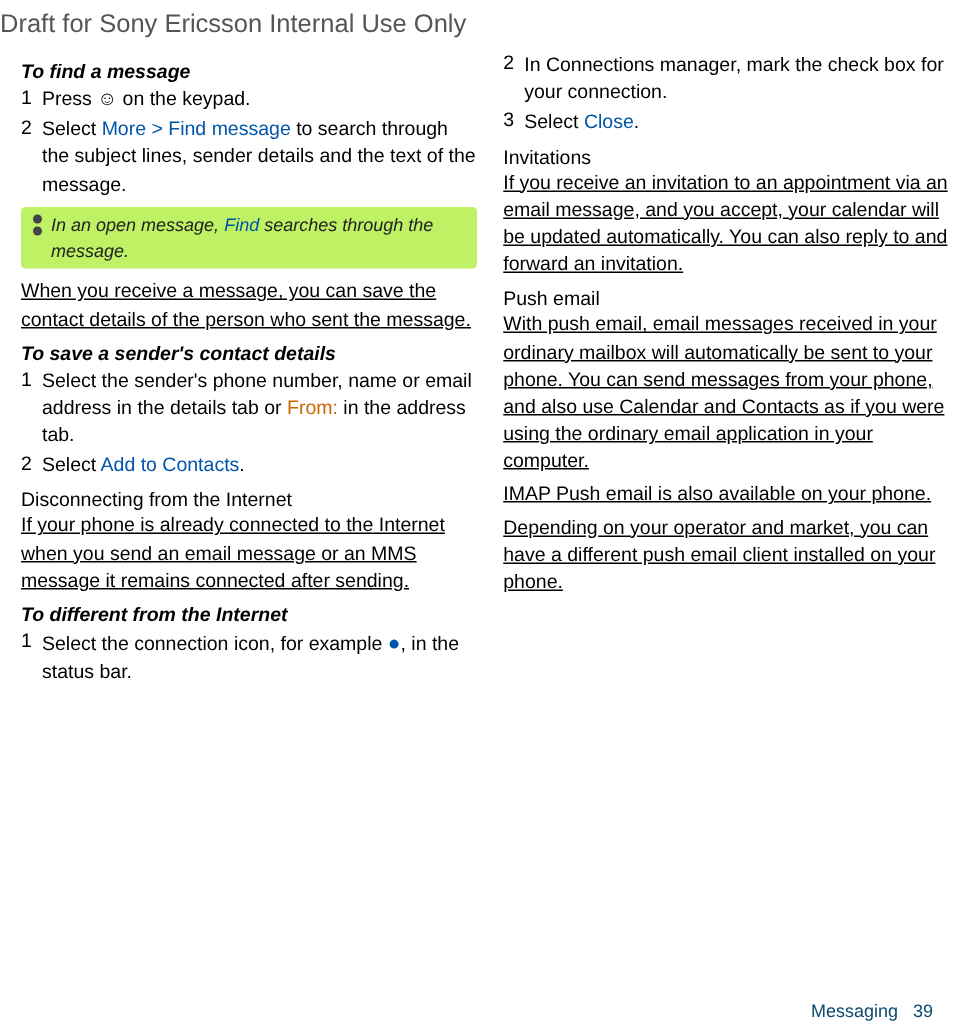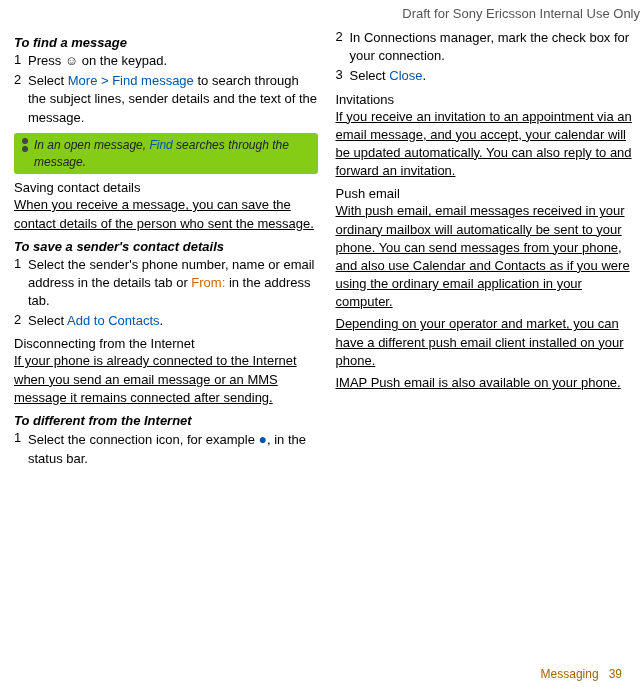--- a/index.html
+++ b/index.html
@@ -6,32 +6,32 @@
     body {
       width: 640px;
       height: 687px;
       background: #ffffff;
       font-family: Arial, Helvetica, sans-serif;
       font-size: 13px;
       color: #000000;
       overflow: hidden;
     }
     .header {
-      text-align: right;
-      font-size: 13px;
+      text-align: left;
+      font-size: 17px;
       color: #555555;
       padding: 6px 0 4px 0;
       border-bottom: none;
     }
     .page-number {
       position: absolute;
       bottom: 6px;
       right: 18px;
       font-size: 12px;
-      color: #a16207;
+      color: #0c4a6e;
     }
     .content {
       display: flex;
       padding: 4px 1px 4px 14px;
       gap: 10px;
     }
     .col-left {
       flex: 1;
       padding-right: 4px;
     }
@@ -53,21 +53,21 @@
     }
     .numbered-item .num {
       min-width: 14px;
       font-size: 13px;
     }
     .numbered-item .item-text {
       font-size: 13px;
       line-height: 1.4;
     }
     .note-box {
-      background: #84cc16;
+      background: #bef264;
       border-radius: 3px;
       padding: 4px 8px;
       margin: 6px 0;
       display: flex;
       align-items: flex-start;
       gap: 6px;
     }
     .note-icon {
       display: flex;
       flex-direction: column;
@@ -131,21 +131,20 @@
     </div>
 
     <div class="note-box">
       <div class="note-icon">
         <div class="dot-top"></div>
         <div class="dot-bottom"></div>
       </div>
       <div class="note-text">In an open message, <span class="link-blue">Find</span> searches through the message.</div>
     </div>
 
-    <div class="para-heading">Saving contact details</div>
     <div class="para-text">When you receive a message, you can save the contact details of the person who sent the message.</div>
 
     <div class="section-heading">To save a sender's contact details</div>
 
     <div class="numbered-item">
       <span class="num">1</span>
       <span class="item-text">Select the sender's phone number, name or email address in the details tab or <span class="link-orange">From:</span> in the address tab.</span>
     </div>
     <div class="numbered-item">
       <span class="num">2</span>
@@ -173,21 +172,21 @@
     <div class="numbered-item" style="margin-bottom:6px;">
       <span class="num">3</span>
       <span class="item-text">Select <span class="link-blue">Close</span>.</span>
     </div>
 
     <div class="para-heading">Invitations</div>
     <div class="para-text">If you receive an invitation to an appointment via an email message, and you accept, your calendar will be updated automatically. You can also reply to and forward an invitation.</div>
 
     <div class="para-heading">Push email</div>
     <div class="para-text">With push email, email messages received in your ordinary mailbox will automatically be sent to your phone. You can send messages from your phone, and also use Calendar and Contacts as if you were using the ordinary email application in your computer.</div>
+    <div class="para-text">IMAP Push email is also available on your phone.</div>
     <div class="para-text">Depending on your operator and market, you can have a different push email client installed on your phone.</div>
-    <div class="para-text">IMAP Push email is also available on your phone.</div>
 
   </div>
 </div>
 
 <div class="page-number">
   <span>Messaging</span>&nbsp;&nbsp;&nbsp;<span>39</span>
 </div>
 
 </body></html>

